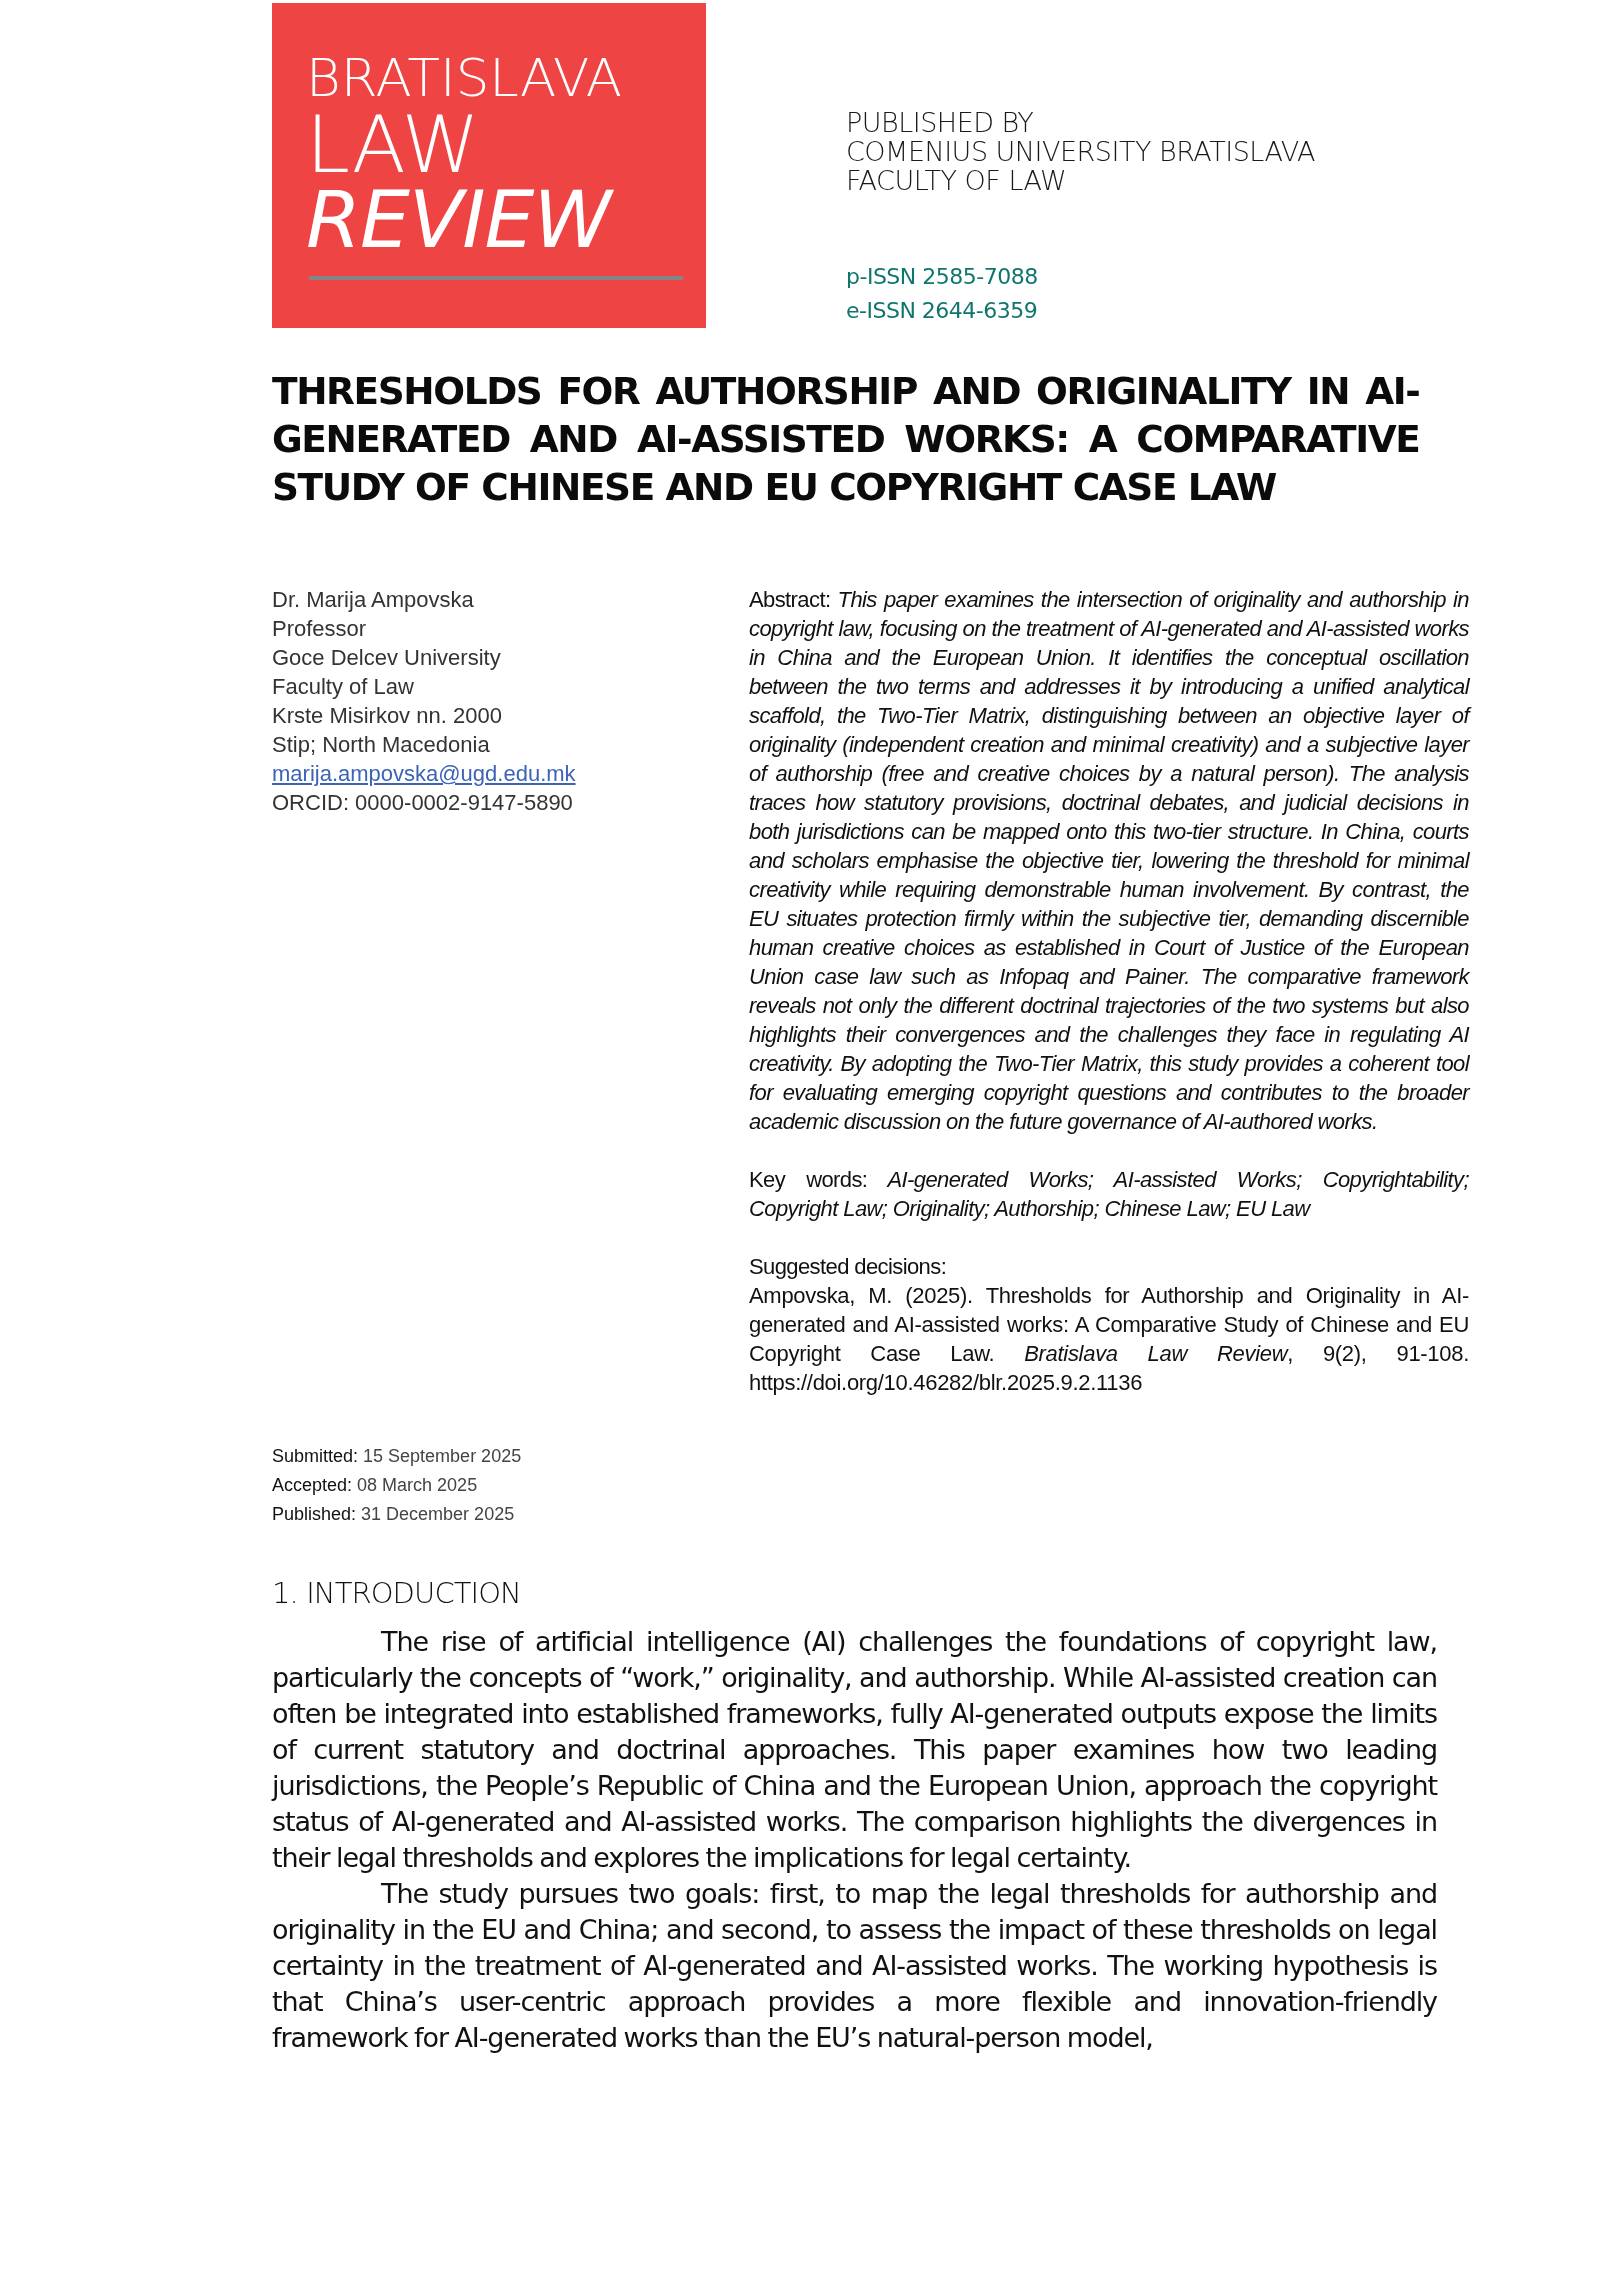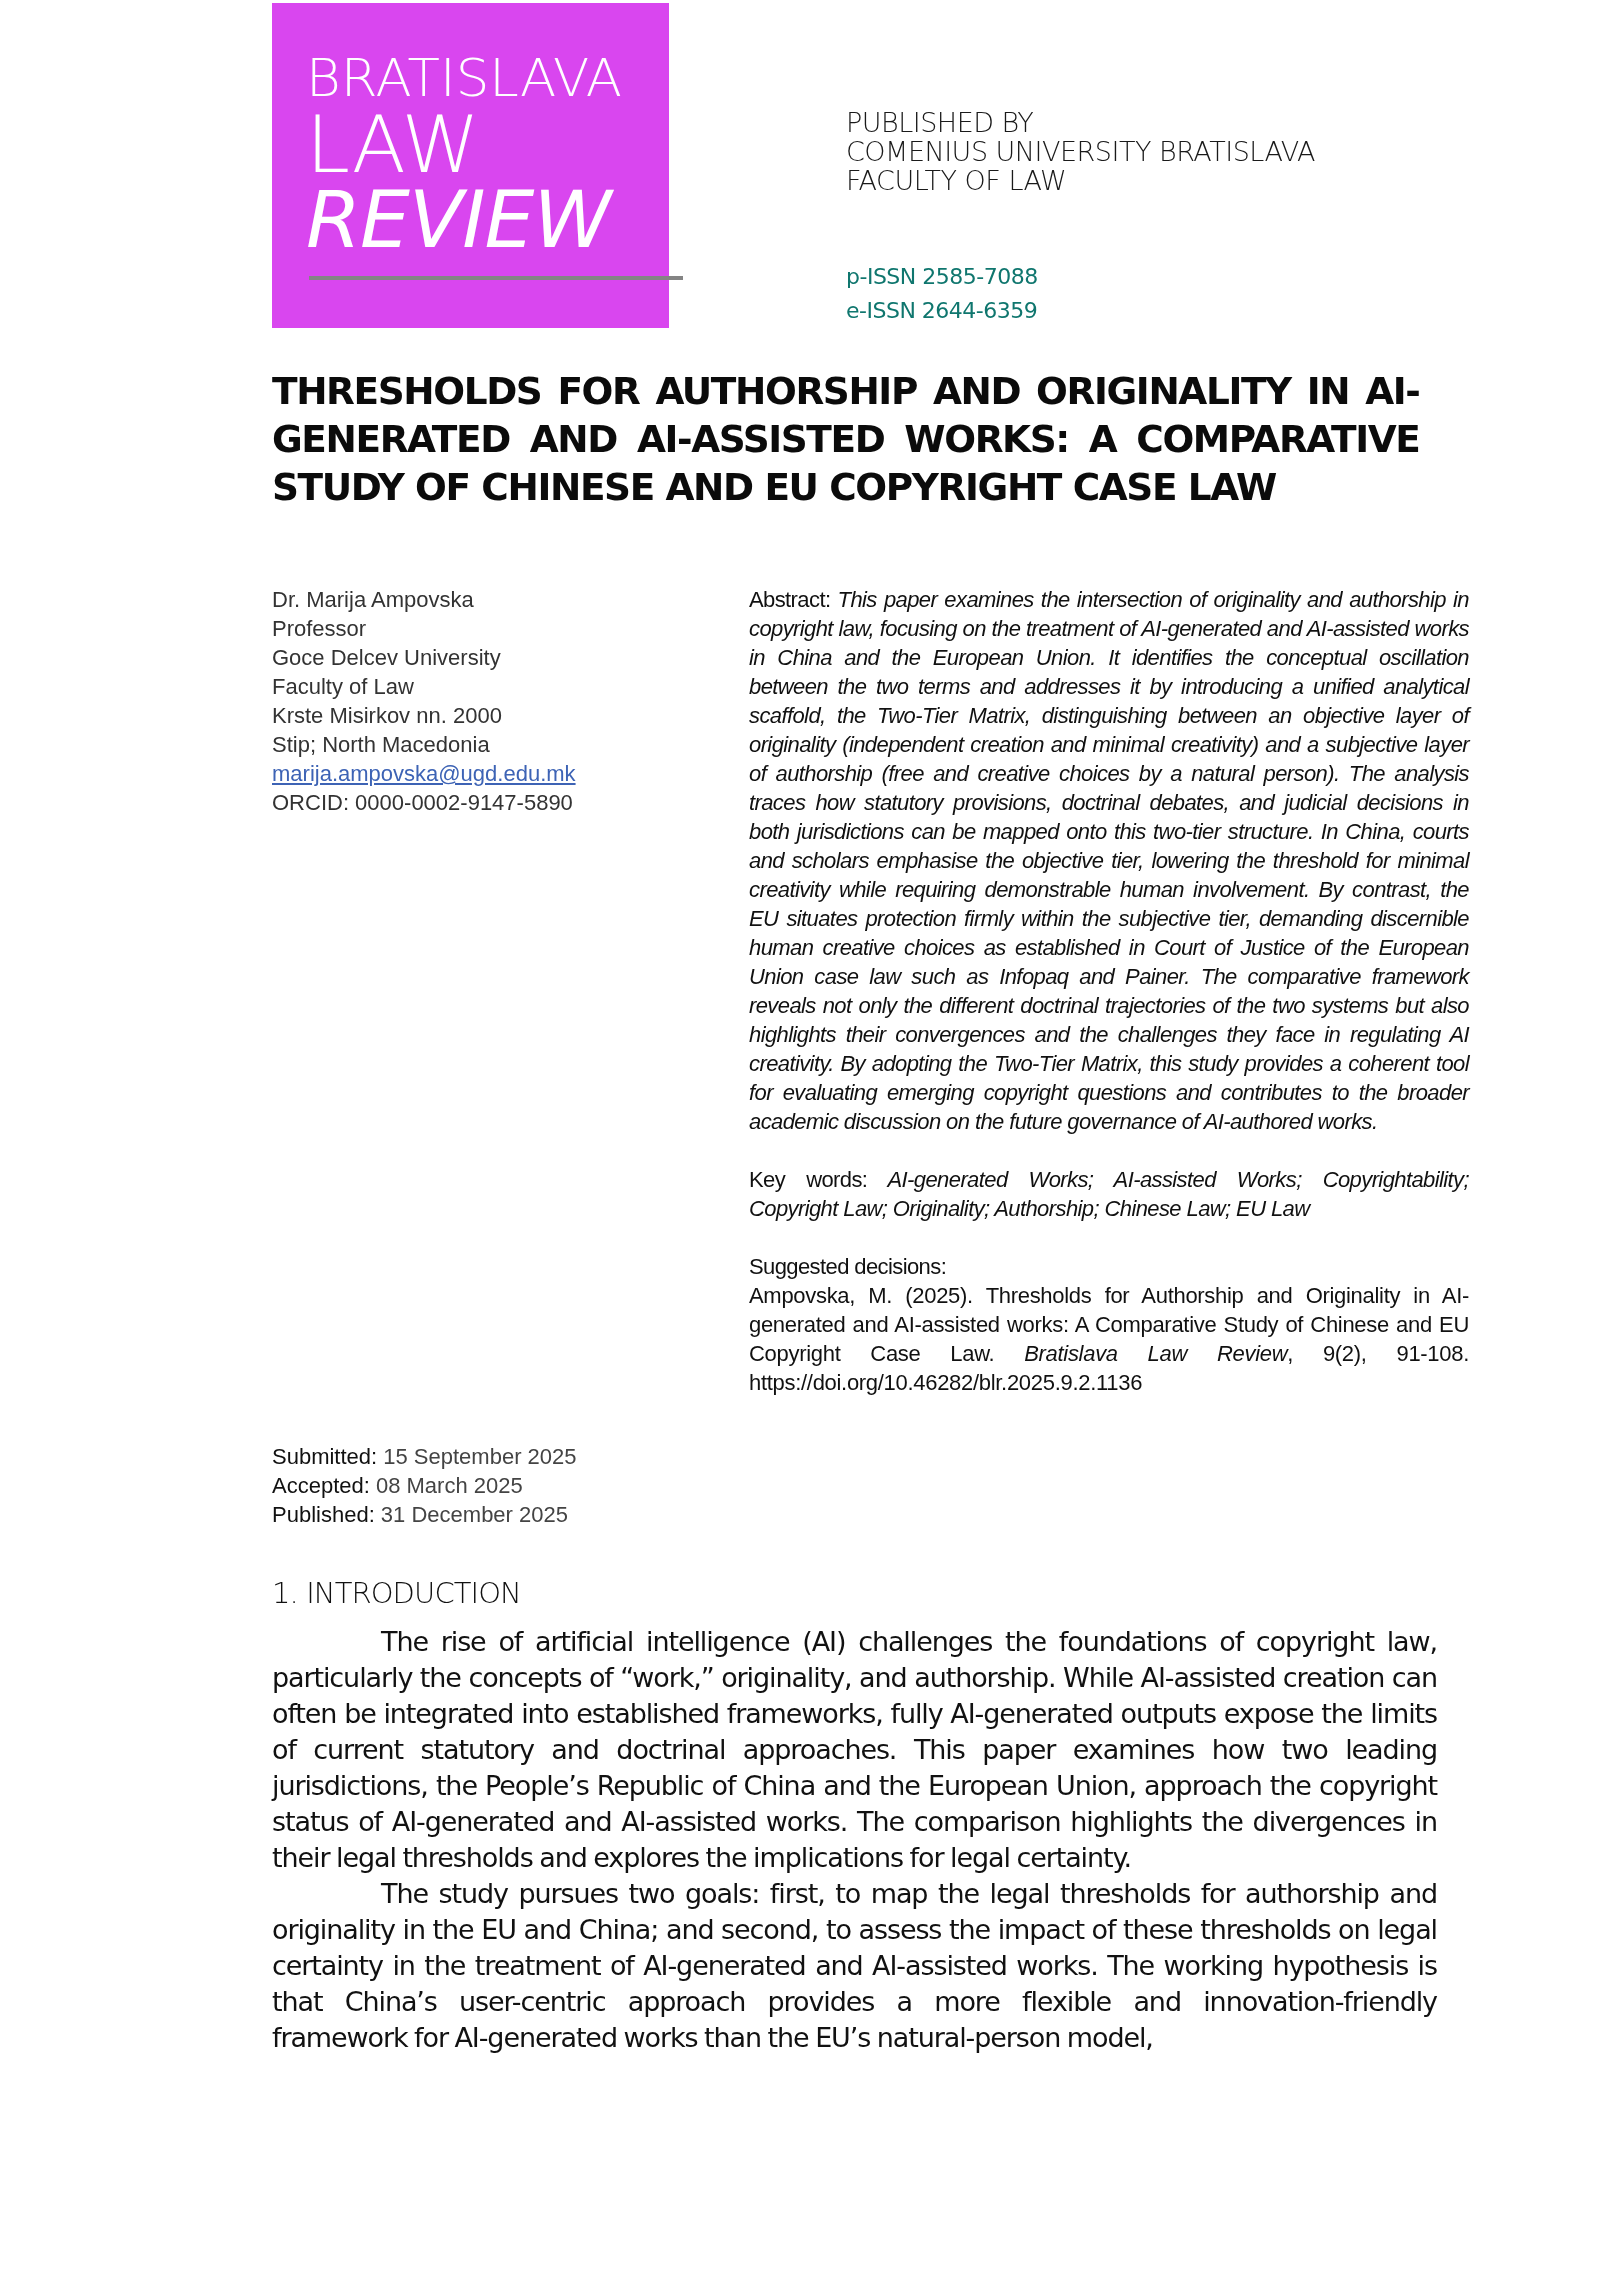--- a/index.html
+++ b/index.html
@@ -12,23 +12,23 @@
       height: 2288px;
       position: relative;
       overflow: hidden;
       color: #111111;
       font-family: "Liberation Sans", sans-serif;
     }
     .logo-box {
       position: absolute;
       left: 272px;
       top: 2.8px;
-      width: 397px;
+      width: 434px;
       height: 325px;
-      background: #d946ef;
+      background: #ef4444;
     }
     .logo-line {
       position: absolute;
       color: #ffffff;
       font-family: "DejaVu Sans", sans-serif;
       font-weight: 200;
       letter-spacing: 0.9px;
       white-space: nowrap;
       line-height: 1;
     }
@@ -96,21 +96,21 @@
     .author-block div { white-space: nowrap; }
     .author-block a {
       color: #3d63b5;
       text-decoration: underline;
     }
     .dates {
       position: absolute;
       left: 272px;
       top: 1442px;
       font-family: "Liberation Sans", sans-serif;
-      font-size: 22px;
+      font-size: 18px;
       line-height: 29px;
       color: #444444;
     }
     .dates .lbl { color: #111111; }
     .right-col {
       position: absolute;
       left: 717px;
       top: 585px;
       width: 720px;
       font-family: "Liberation Sans", sans-serif;

